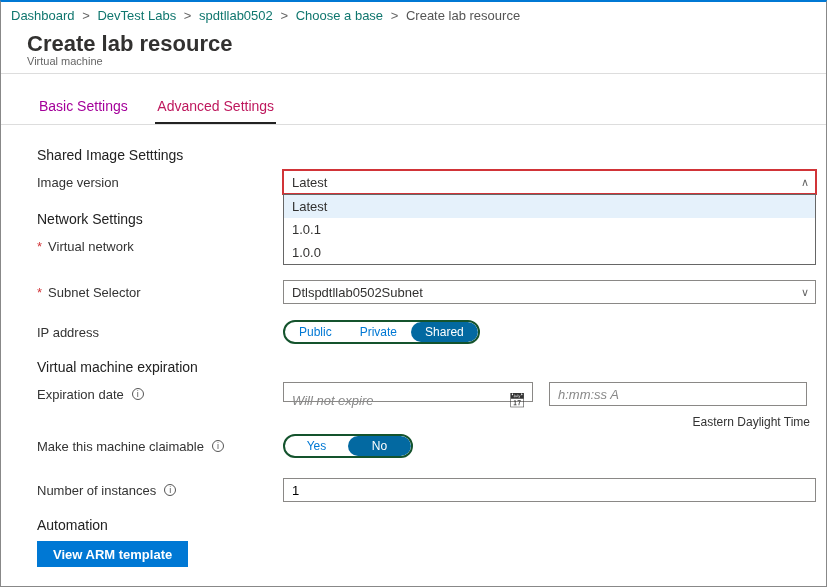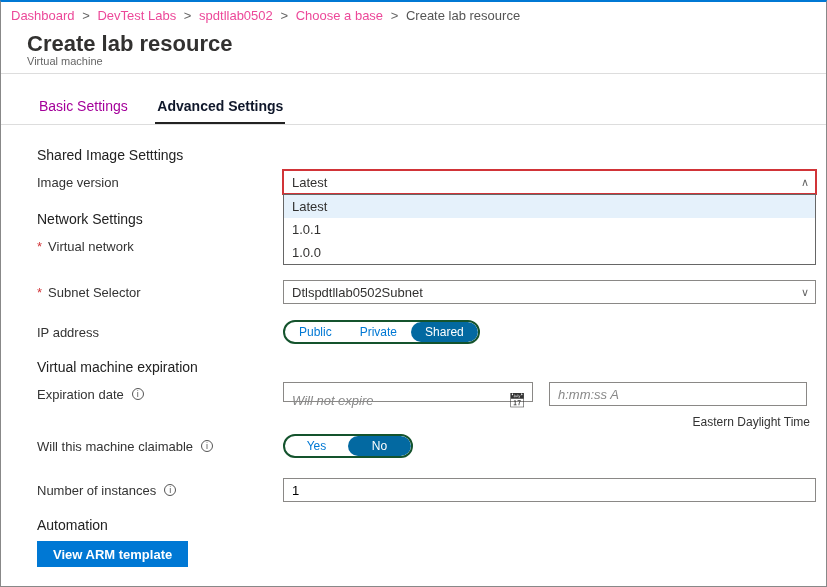--- a/index.html
+++ b/index.html
@@ -14,40 +14,40 @@
     border: 1px solid #888;
     border-top: 2px solid #0078d4;
     overflow: hidden;
     position: relative;
   }
   .inner { padding: 0 0 0 0; }
   .breadcrumb {
     padding: 6px 10px 24px 10px;
     font-size: 13px;
   }
-  .breadcrumb a { color: #ec4899; text-decoration: none; }
+  .breadcrumb a { color: #0f766e; text-decoration: none; }
   .breadcrumb .sep { color: #666; margin: 0 4px; }
   .breadcrumb .current { color: #555; }
   hr.sep-line { border: none; border-top: 1px solid #ddd; margin: 0; }
   .header { padding: 0 0 6px 26px; margin-top: -16px;}
   .header h1 { margin: 0; font-size: 22px; font-weight: 600; }
   .header .sub { color: #666; font-size: 11px; margin-top: -2px; }
   .tabs {
     padding: 18px 0 0 36px;
     border-bottom: none;
   }
   .tabs .tab {
     display: inline-block;
     padding: 6px 2px 8px 2px;
     margin-right: 22px;
     cursor: pointer;
     font-size: 14px;
   }
   .tabs .tab.inactive { color: #a4009a; }
-  .tabs .tab.active { color: #0f172a; border-bottom: 2px solid #222; font-weight: 700; }
+  .tabs .tab.active { color: #be185d; border-bottom: 2px solid #222; font-weight: 400; }
   .form-area { padding: 14px 10px 0 36px; position: relative; }
   .section-title { font-size: 14px; color: #222; margin: 8px 0 4px 0; font-weight: 400; }
   .row { display: flex; align-items: center; min-height: 30px; margin: 2px 0; }
   .label-col { width: 246px; font-size: 13px; color: #333; display:flex; align-items:center; gap:4px; }
   .req { color: #d13438; margin-right: 2px; }
   .ctrl-col { flex: 1; position: relative; }
   .select, .textbox {
     width: 100%;
     height: 24px;
     border: 1px solid #8a8886;
@@ -231,21 +231,21 @@
         <div class="timebox">
           <span>h:mm:ss A</span>
         </div>
       </div>
     </div>
     <div class="tz-note">Eastern Daylight Time</div>
 
     
     <div class="row">
       <div class="label-col">
-        <span>Will this machine claimable</span>
+        <span>Make this machine claimable</span>
         <span class="info-icon">i</span>
       </div>
       <div class="ctrl-col">
         <div class="pill-group" style="width:130px">
           <span class="pill" style="flex:1;justify-content:center">Yes</span>
           <span class="pill sel" style="flex:1;justify-content:center">No</span>
         </div>
       </div>
     </div>
     <div class="row" style="margin-top:14px">

